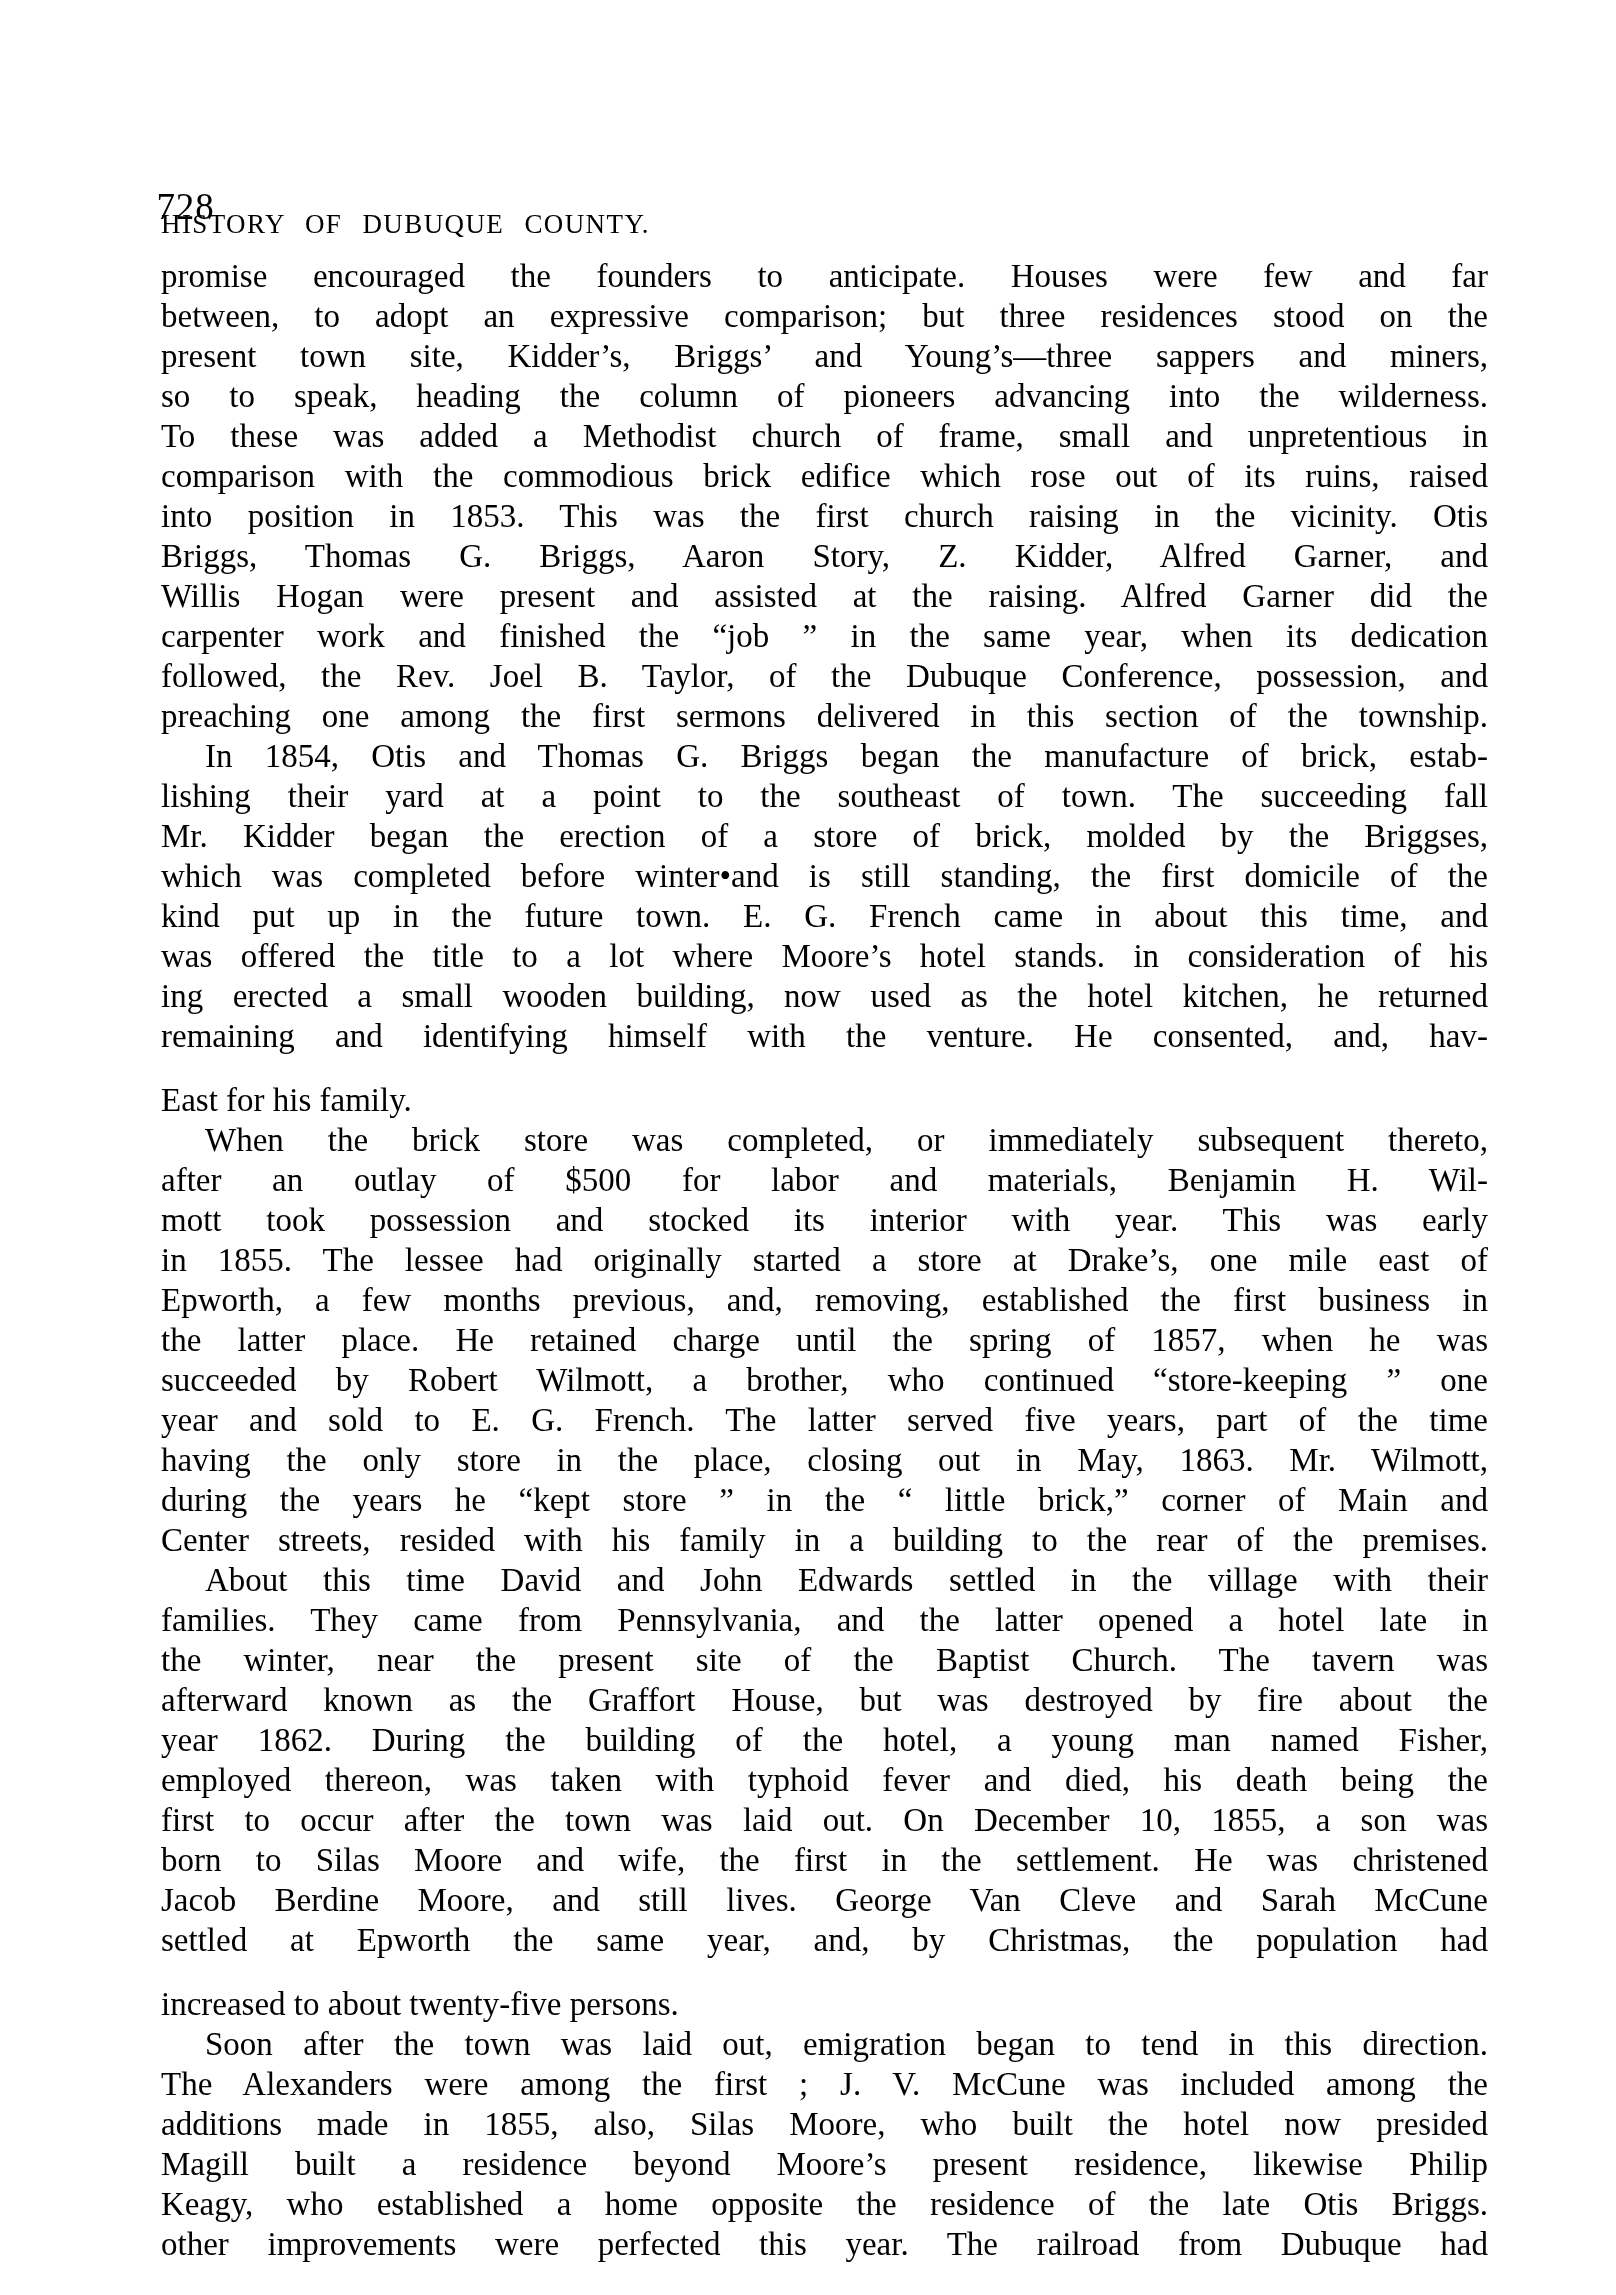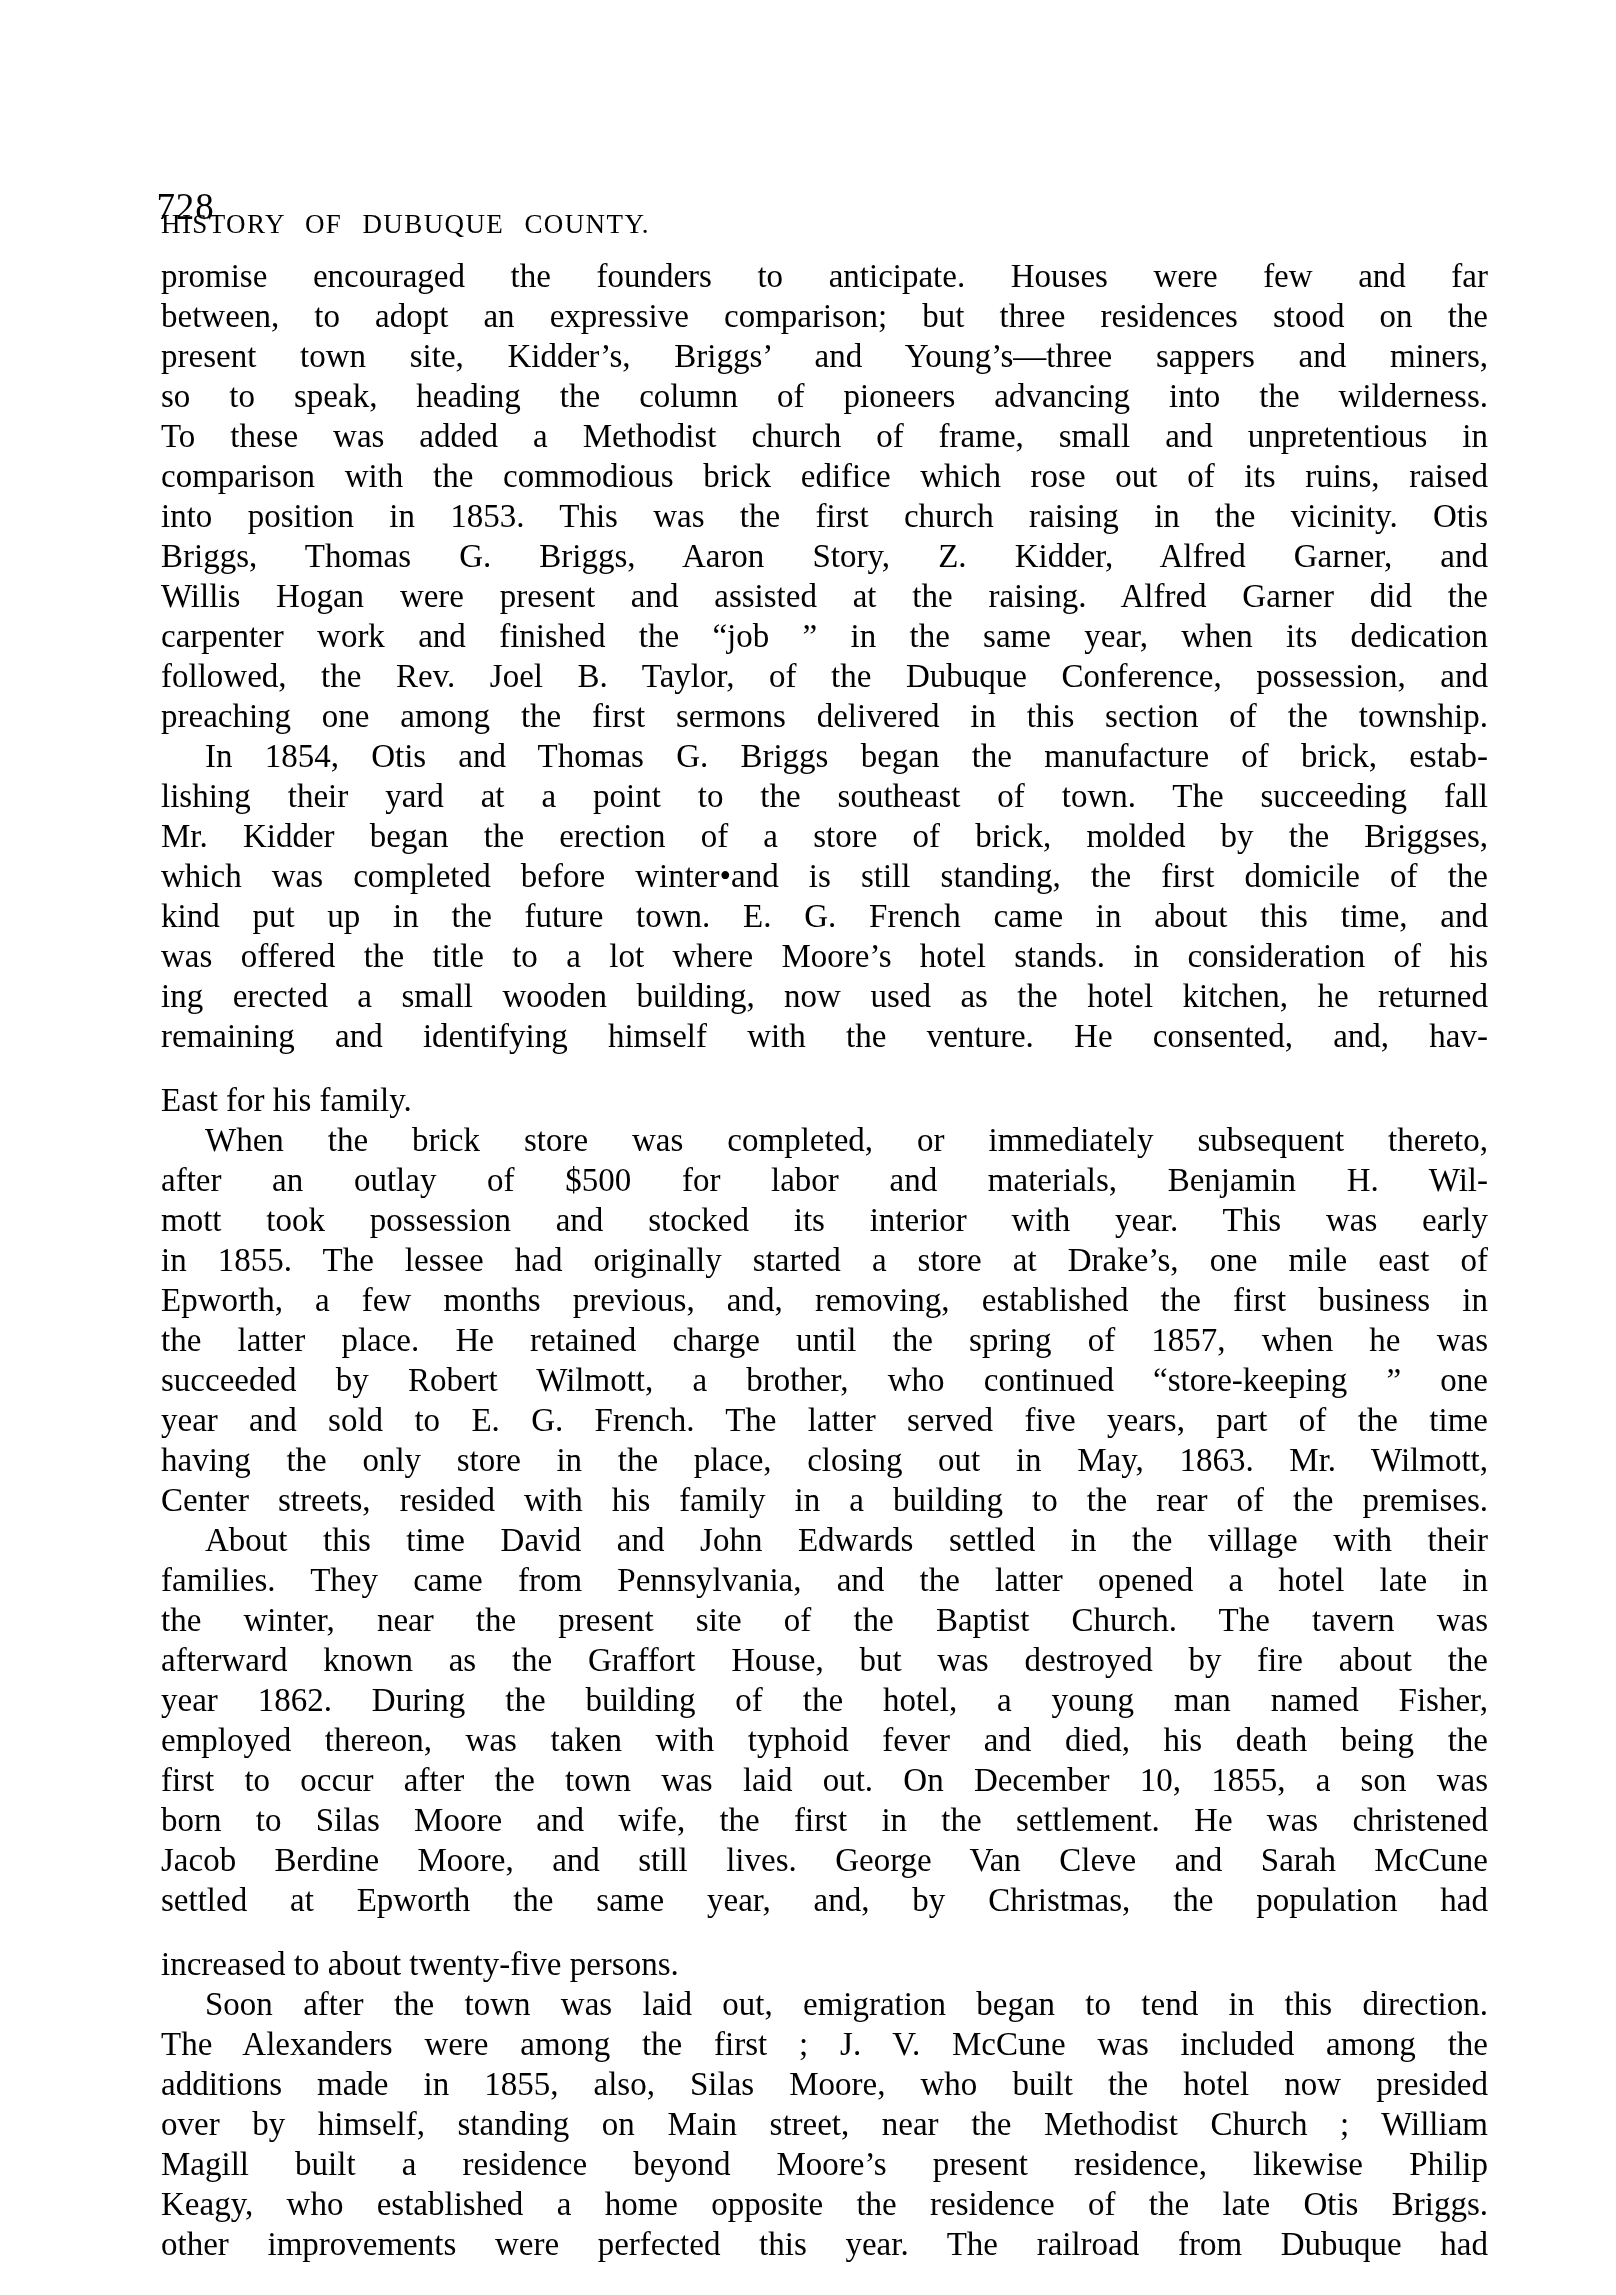--- a/index.html
+++ b/index.html
@@ -109,39 +109,39 @@
       <div class="paragraph">
         <div class="line indent">When the brick store was completed, or immediately subsequent thereto,</div>
         <div class="line">after an outlay of $500 for labor and materials, Benjamin H. Wil-</div>
         <div class="line">mott took possession and stocked its interior with year.  This was early</div>
         <div class="line">in 1855.  The lessee had originally started a store at Drake’s, one mile east of</div>
         <div class="line">Epworth, a few months previous, and, removing, established the first business in</div>
         <div class="line">the latter place.  He retained charge until the spring of 1857, when he was</div>
         <div class="line">succeeded by Robert Wilmott, a brother, who continued “store-keeping ” one</div>
         <div class="line">year and sold to E. G. French.  The latter served five years, part of the time</div>
         <div class="line">having the only store in the place, closing out in May, 1863.  Mr. Wilmott,</div>
+        <div class="line">during the years he “kept store ” in the “ little brick,” corner of Main and</div>
         <div class="line">Center streets, resided with his family in a building to the rear of the premises.</div>
       </div>
       <div class="paragraph">
         <div class="line indent">About this time David and John Edwards settled in the village with their</div>
         <div class="line">families.  They came from Pennsylvania, and the latter opened a hotel late in</div>
         <div class="line">the winter, near the present site of the Baptist Church.  The tavern was</div>
         <div class="line">afterward known as the Graffort House, but was destroyed by fire about the</div>
         <div class="line">year 1862.  During the building of the hotel, a young man named Fisher,</div>
         <div class="line">employed thereon, was taken with typhoid fever and died, his death being the</div>
         <div class="line">first to occur after the town was laid out.  On December 10, 1855, a son was</div>
         <div class="line">born to Silas Moore and wife, the first in the settlement.  He was christened</div>
         <div class="line">Jacob Berdine Moore, and still lives.  George Van Cleve and Sarah McCune</div>
         <div class="line">settled at Epworth the same year, and, by Christmas, the population had</div>
         <div class="line short">increased to about twenty-five persons.</div>
       </div>
       <div class="paragraph">
         <div class="line indent">Soon after the town was laid out, emigration began to tend in this direction.</div>
         <div class="line">The Alexanders were among the first ; J. V. McCune was included among the</div>
         <div class="line">additions made in 1855, also, Silas Moore, who built the hotel now presided</div>
-        <div class="line">over by himself, standing on Main street, near the Methodist Church ; William</div>
         <div class="line">Magill built a residence beyond Moore’s present residence, likewise Philip</div>
         <div class="line">Keagy, who established a home opposite the residence of the late Otis Briggs.</div>
         <div class="line">other improvements were perfected this year.  The railroad from Dubuque had</div>
       </div>
     </div>
 </div>
 
 
 </body></html>

